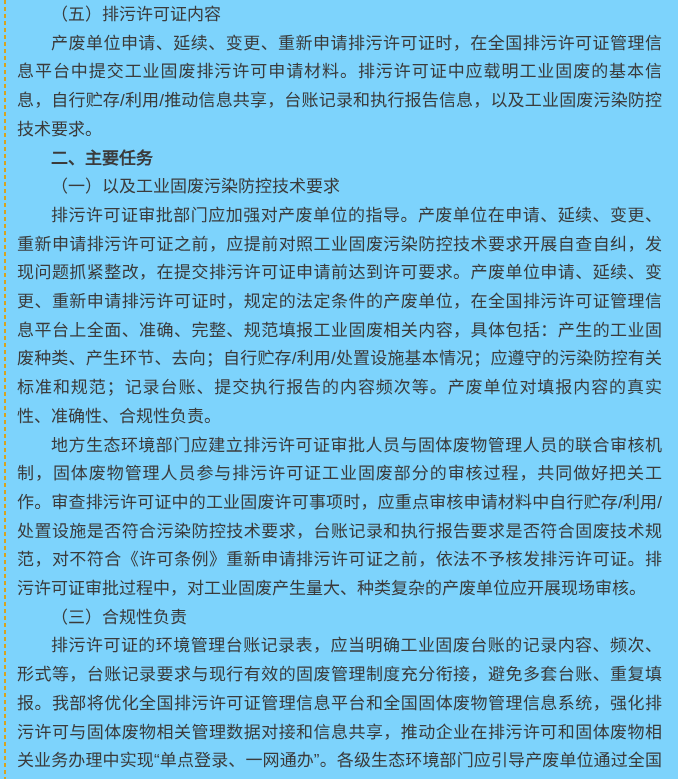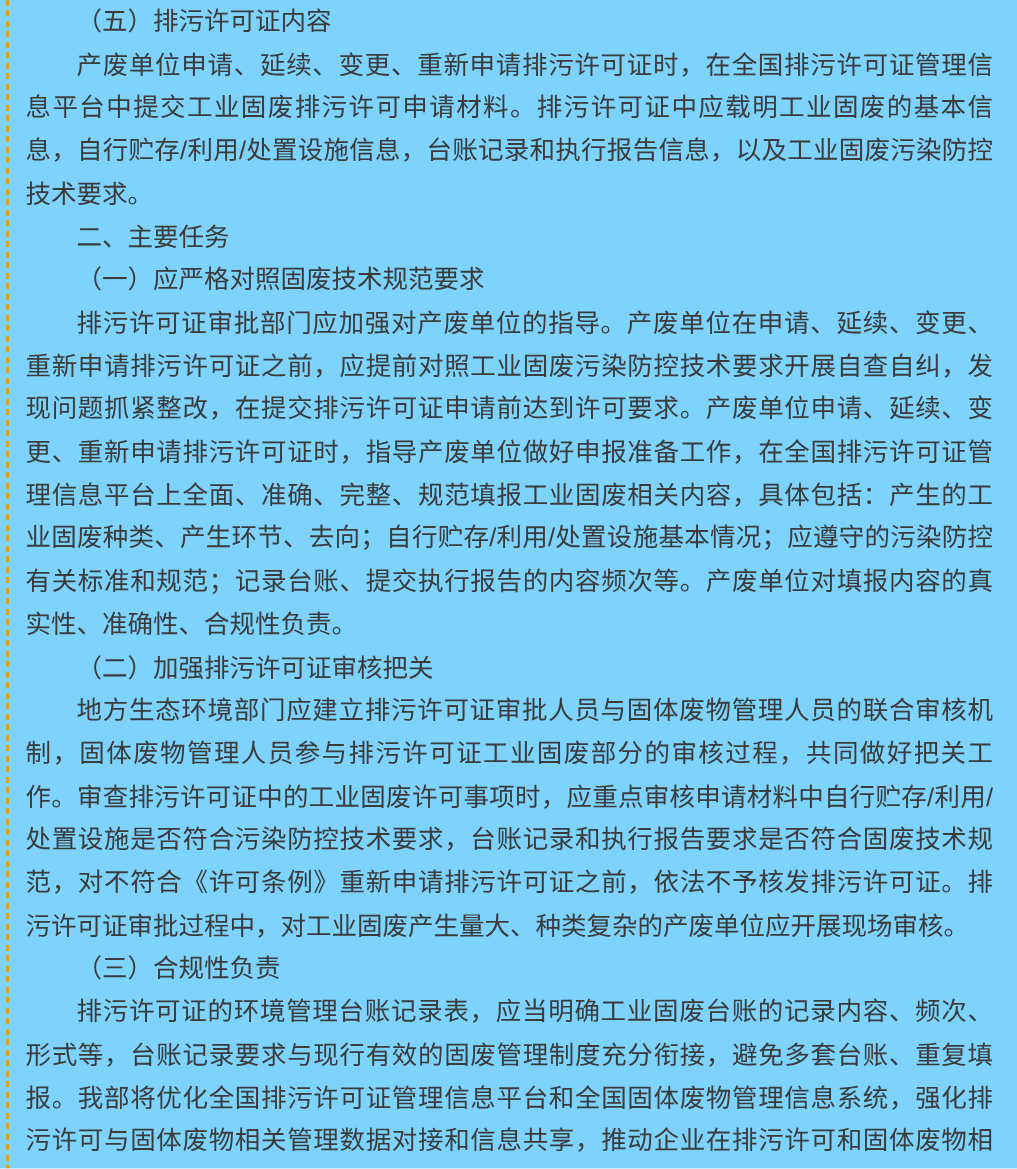--- a/index.html
+++ b/index.html
@@ -36,33 +36,32 @@
     font-size: 17px;
     line-height: 28.7px;
     text-align: justify;
     text-justify: inter-ideograph;
   }
   .doc-body p {
     text-indent: 2em;
     margin: 0;
   }
   .doc-body .heading-bold {
-    font-weight: normal;
+    font-weight: bold;
   }
 </style>
 </head>
 <body>
 
 <div class="page">
   <div class="left-dashed-border"></div>
 
   <div class="doc-body">
     <p>（五）排污许可证内容</p>
-    <p>产废单位申请、延续、变更、重新申请排污许可证时，在全国排污许可证管理信息平台中提交工业固废排污许可申请材料。排污许可证中应载明工业固废的基本信息，自行贮存/利用/处置设施信息，台账记录和执行报告信息，以及工业固废污染防控技术要求。</p>
+    <p>产废单位申请、延续、变更、重新申请排污许可证时，在全国排污许可证管理信息平台中提交工业固废排污许可申请材料。排污许可证中应载明工业固废的基本信息，自行贮存/利用/推动信息共享，台账记录和执行报告信息，以及工业固废污染防控技术要求。</p>
     <p class="heading-bold">二、主要任务</p>
-    <p>（一）应严格对照固废技术规范要求</p>
-    <p>排污许可证审批部门应加强对产废单位的指导。产废单位在申请、延续、变更、重新申请排污许可证之前，应提前对照工业固废污染防控技术要求开展自查自纠，发现问题抓紧整改，在提交排污许可证申请前达到许可要求。产废单位申请、延续、变更、重新申请排污许可证时，指导产废单位做好申报准备工作，在全国排污许可证管理信息平台上全面、准确、完整、规范填报工业固废相关内容，具体包括：产生的工业固废种类、产生环节、去向；自行贮存/利用/处置设施基本情况；应遵守的污染防控有关标准和规范；记录台账、提交执行报告的内容频次等。产废单位对填报内容的真实性、准确性、合规性负责。</p>
-    <p>（二）加强排污许可证审核把关</p>
+    <p>（一）以及工业固废污染防控技术要求</p>
+    <p>排污许可证审批部门应加强对产废单位的指导。产废单位在申请、延续、变更、重新申请排污许可证之前，应提前对照工业固废污染防控技术要求开展自查自纠，发现问题抓紧整改，在提交排污许可证申请前达到许可要求。产废单位申请、延续、变更、重新申请排污许可证时，规定的法定条件的产废单位，在全国排污许可证管理信息平台上全面、准确、完整、规范填报工业固废相关内容，具体包括：产生的工业固废种类、产生环节、去向；自行贮存/利用/处置设施基本情况；应遵守的污染防控有关标准和规范；记录台账、提交执行报告的内容频次等。产废单位对填报内容的真实性、准确性、合规性负责。</p>
     <p>地方生态环境部门应建立排污许可证审批人员与固体废物管理人员的联合审核机制，固体废物管理人员参与排污许可证工业固废部分的审核过程，共同做好把关工作。审查排污许可证中的工业固废许可事项时，应重点审核申请材料中自行贮存/利用/处置设施是否符合污染防控技术要求，台账记录和执行报告要求是否符合固废技术规范，对不符合《许可条例》重新申请排污许可证之前，依法不予核发排污许可证。排污许可证审批过程中，对工业固废产生量大、种类复杂的产废单位应开展现场审核。</p>
     <p>（三）合规性负责</p>
     <p>排污许可证的环境管理台账记录表，应当明确工业固废台账的记录内容、频次、形式等，台账记录要求与现行有效的固废管理制度充分衔接，避免多套台账、重复填报。我部将优化全国排污许可证管理信息平台和全国固体废物管理信息系统，强化排污许可与固体废物相关管理数据对接和信息共享，推动企业在排污许可和固体废物相关业务办理中实现“单点登录、一网通办”。各级生态环境部门应引导产废单位通过全国固体废物管理信息系统记录一般工业固废台账信息。</p>
   </div>
 </div>
 
 </body></html>

